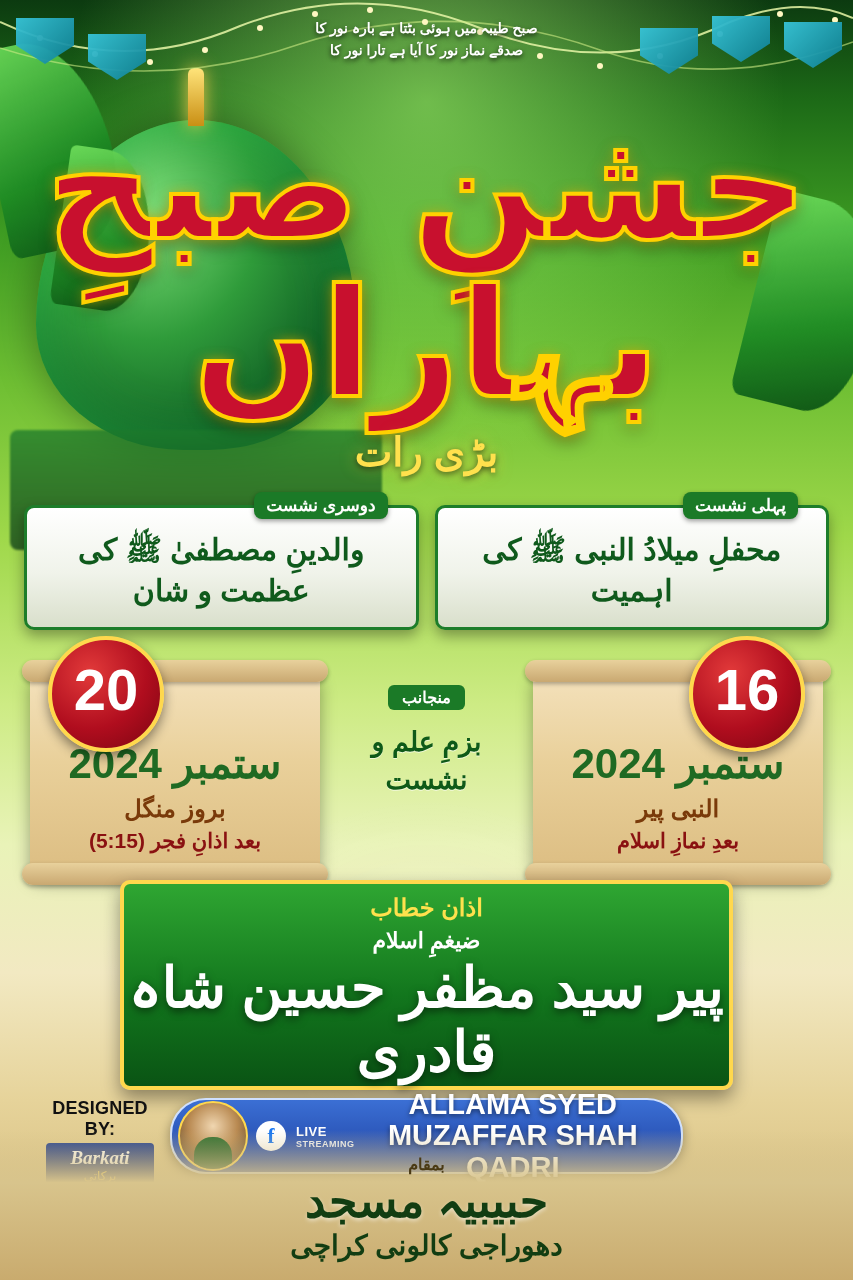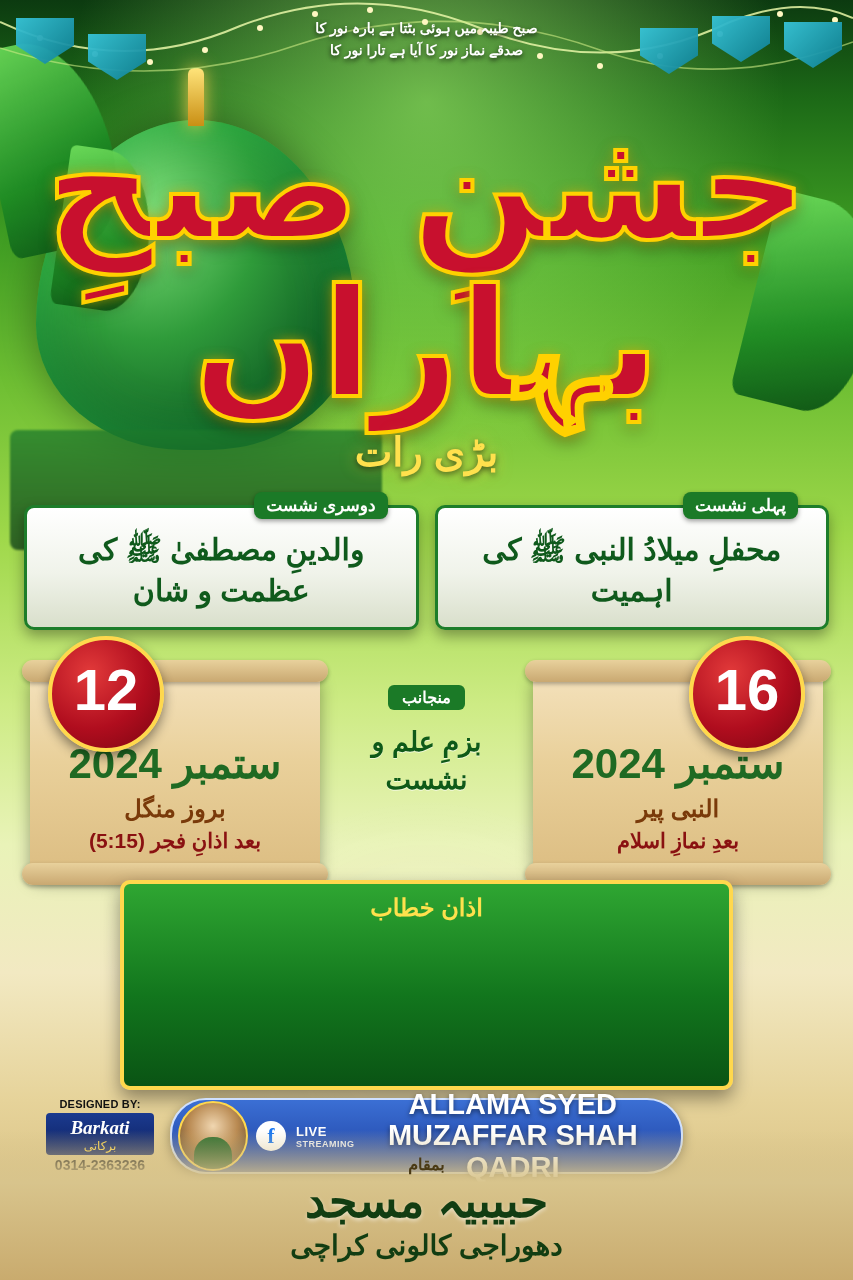--- a/index.html
+++ b/index.html
@@ -316,21 +316,21 @@
   }
   
   .designer {
     position:absolute;
     left: 46px;
     top: 1098px;
     width: 108px;
     text-align:center;
   }
   .designer .lbl {
-    font-size: 11px;
+    font-size: 18px;
     font-weight: bold;
     color: #111;
     letter-spacing: .2px;
   }
   .designer .card {
     margin-top: 3px;
     background: linear-gradient(180deg,#1b3a8f,#0d2162);
     border-radius: 4px;
     padding: 4px 2px 2px;
   }
@@ -508,29 +508,31 @@
       <div class="scroll-day">النبی پیر</div>
       <div class="scroll-time">بعدِ نمازِ اسلام</div>
     </div>
 
     <div class="center-tag">
       <span class="pill">منجانب</span>
       <div class="big">بزمِ علم و نشست</div>
     </div>
 
     <div class="scroll left">
-      <div class="badge">12</div>
+      <div class="badge">20</div>
       <div class="scroll-month">ستمبر 2024</div>
       <div class="scroll-day">بروز منگل</div>
       <div class="scroll-time">بعد اذانِ فجر (5:15)</div>
     </div>
   </div>
 
   <div class="speaker">
     <div class="speaker-label">اذان خطاب</div>
+    <div class="speaker-honorific">ضیغمِ اسلام</div>
+    <div class="speaker-name">پیر سید مظفر حسین شاہ قادری</div>
   </div>
 
   <div class="designer">
     <div class="lbl">DESIGNED BY:</div>
     <div class="card">
       <div class="brand">Barkati</div>
       <div class="brand-ur">برکاتی</div>
     </div>
     <div class="phone">0314-2363236</div>
   </div>

